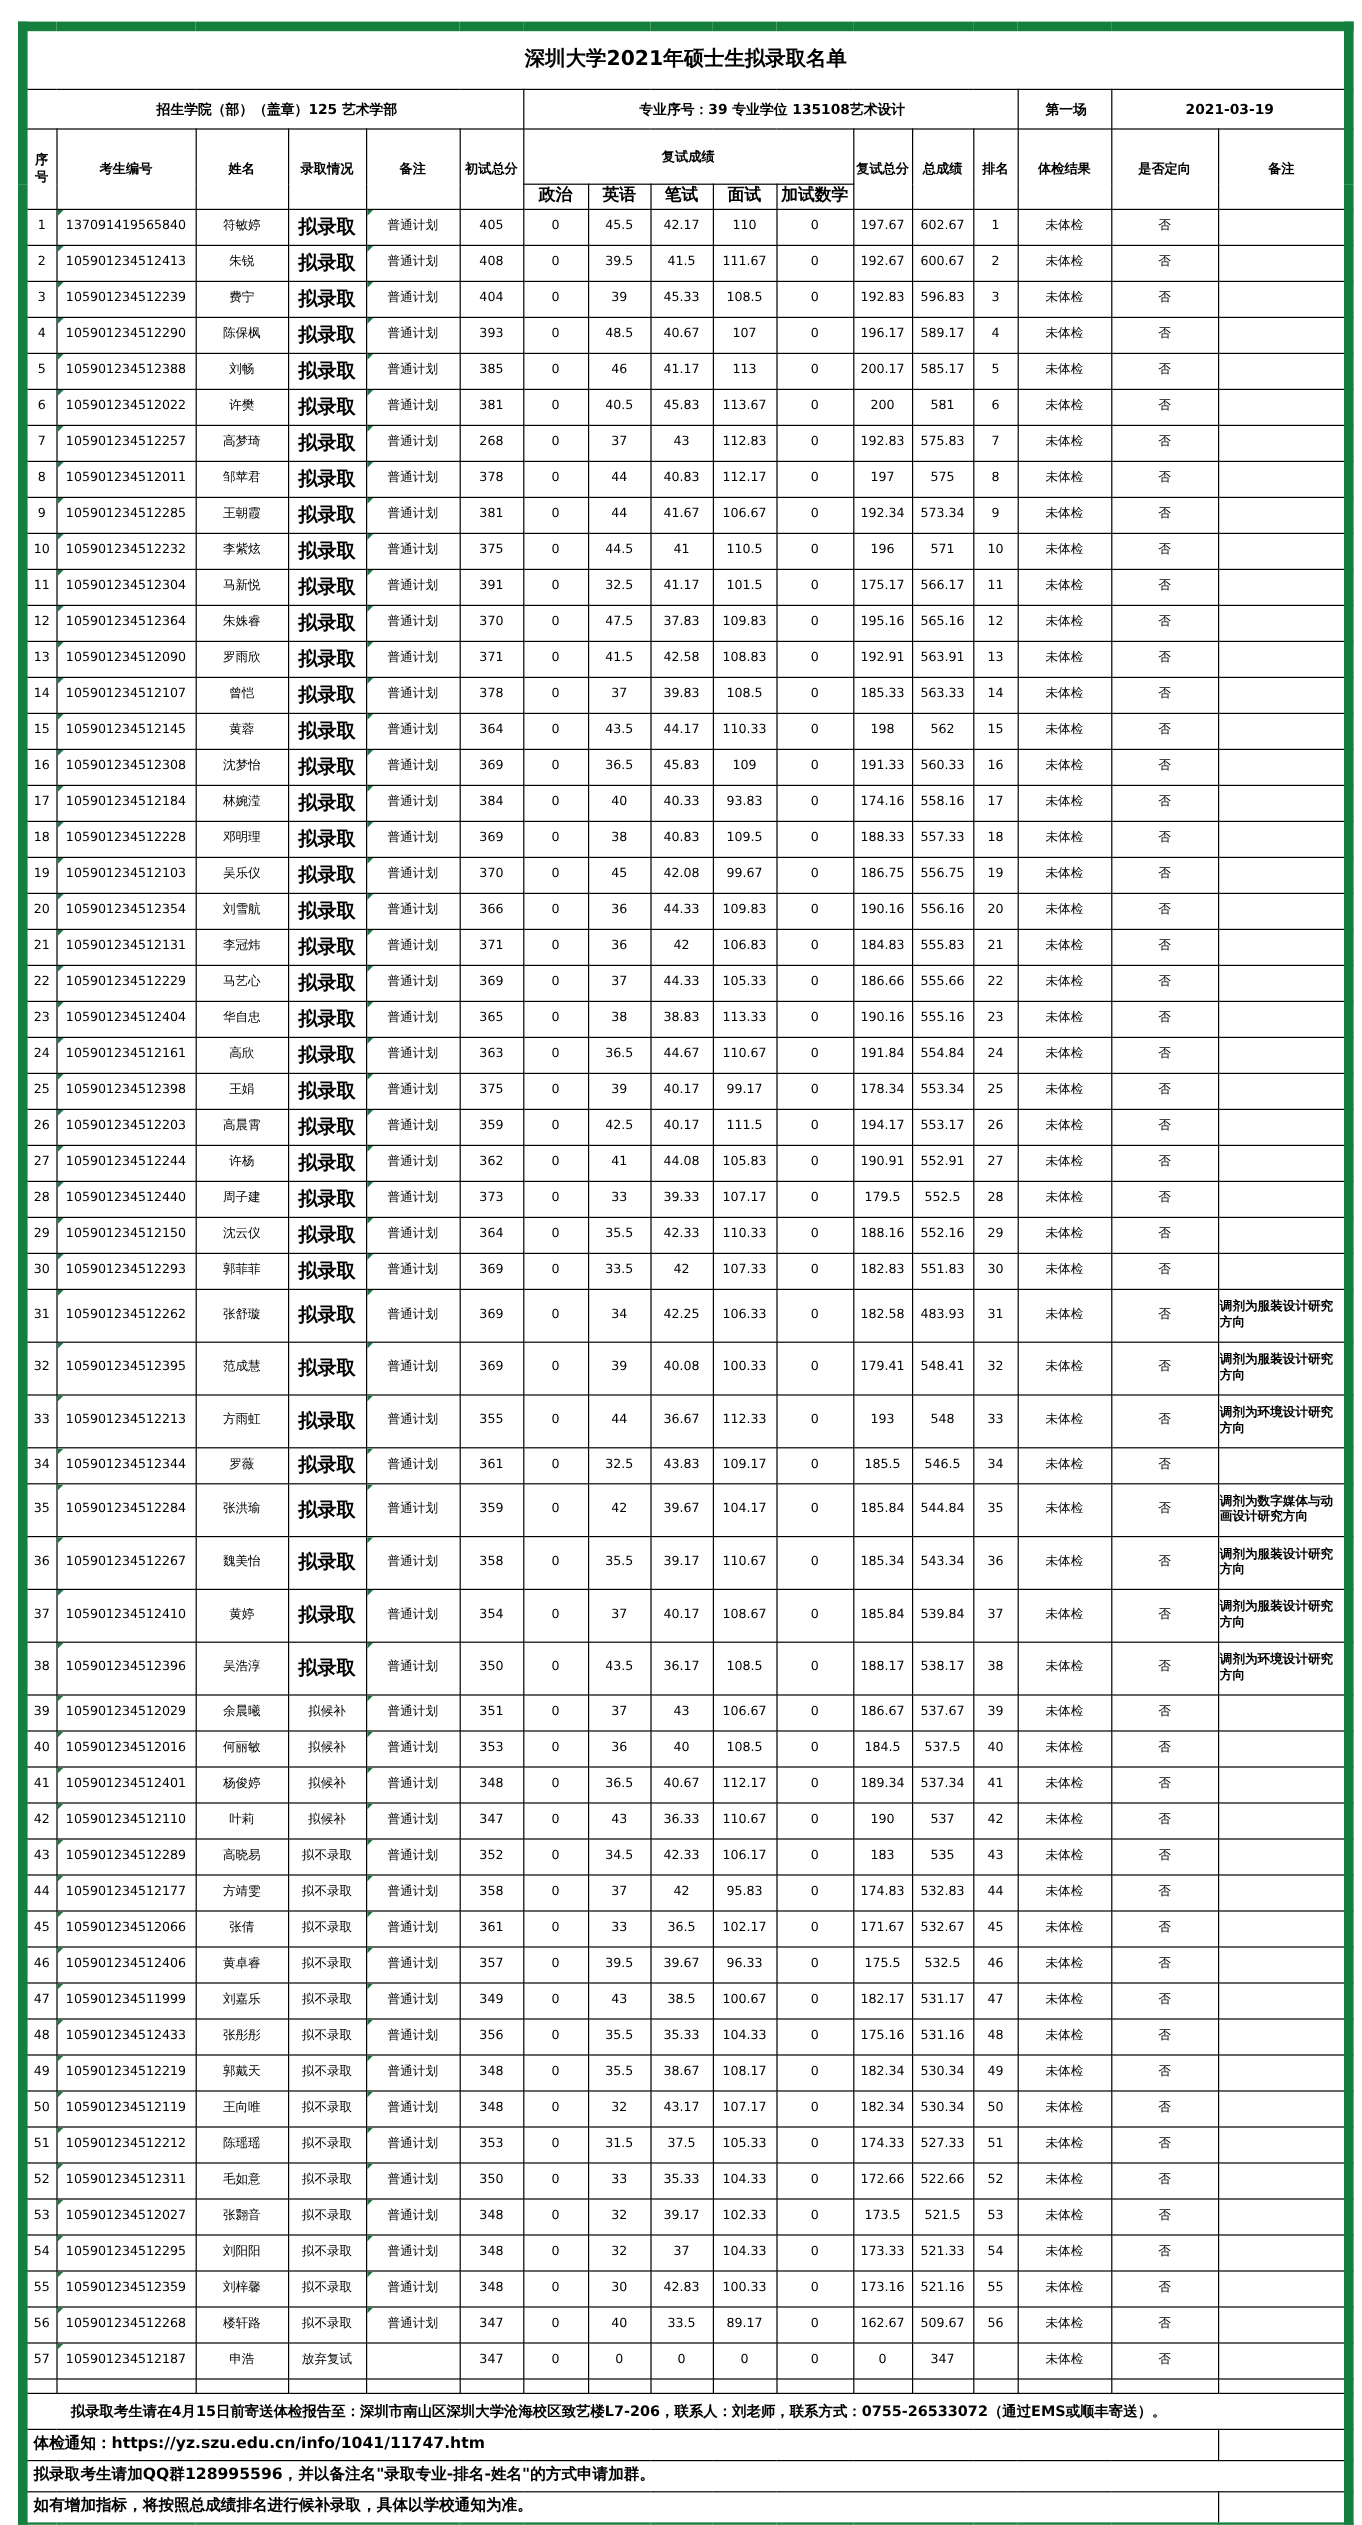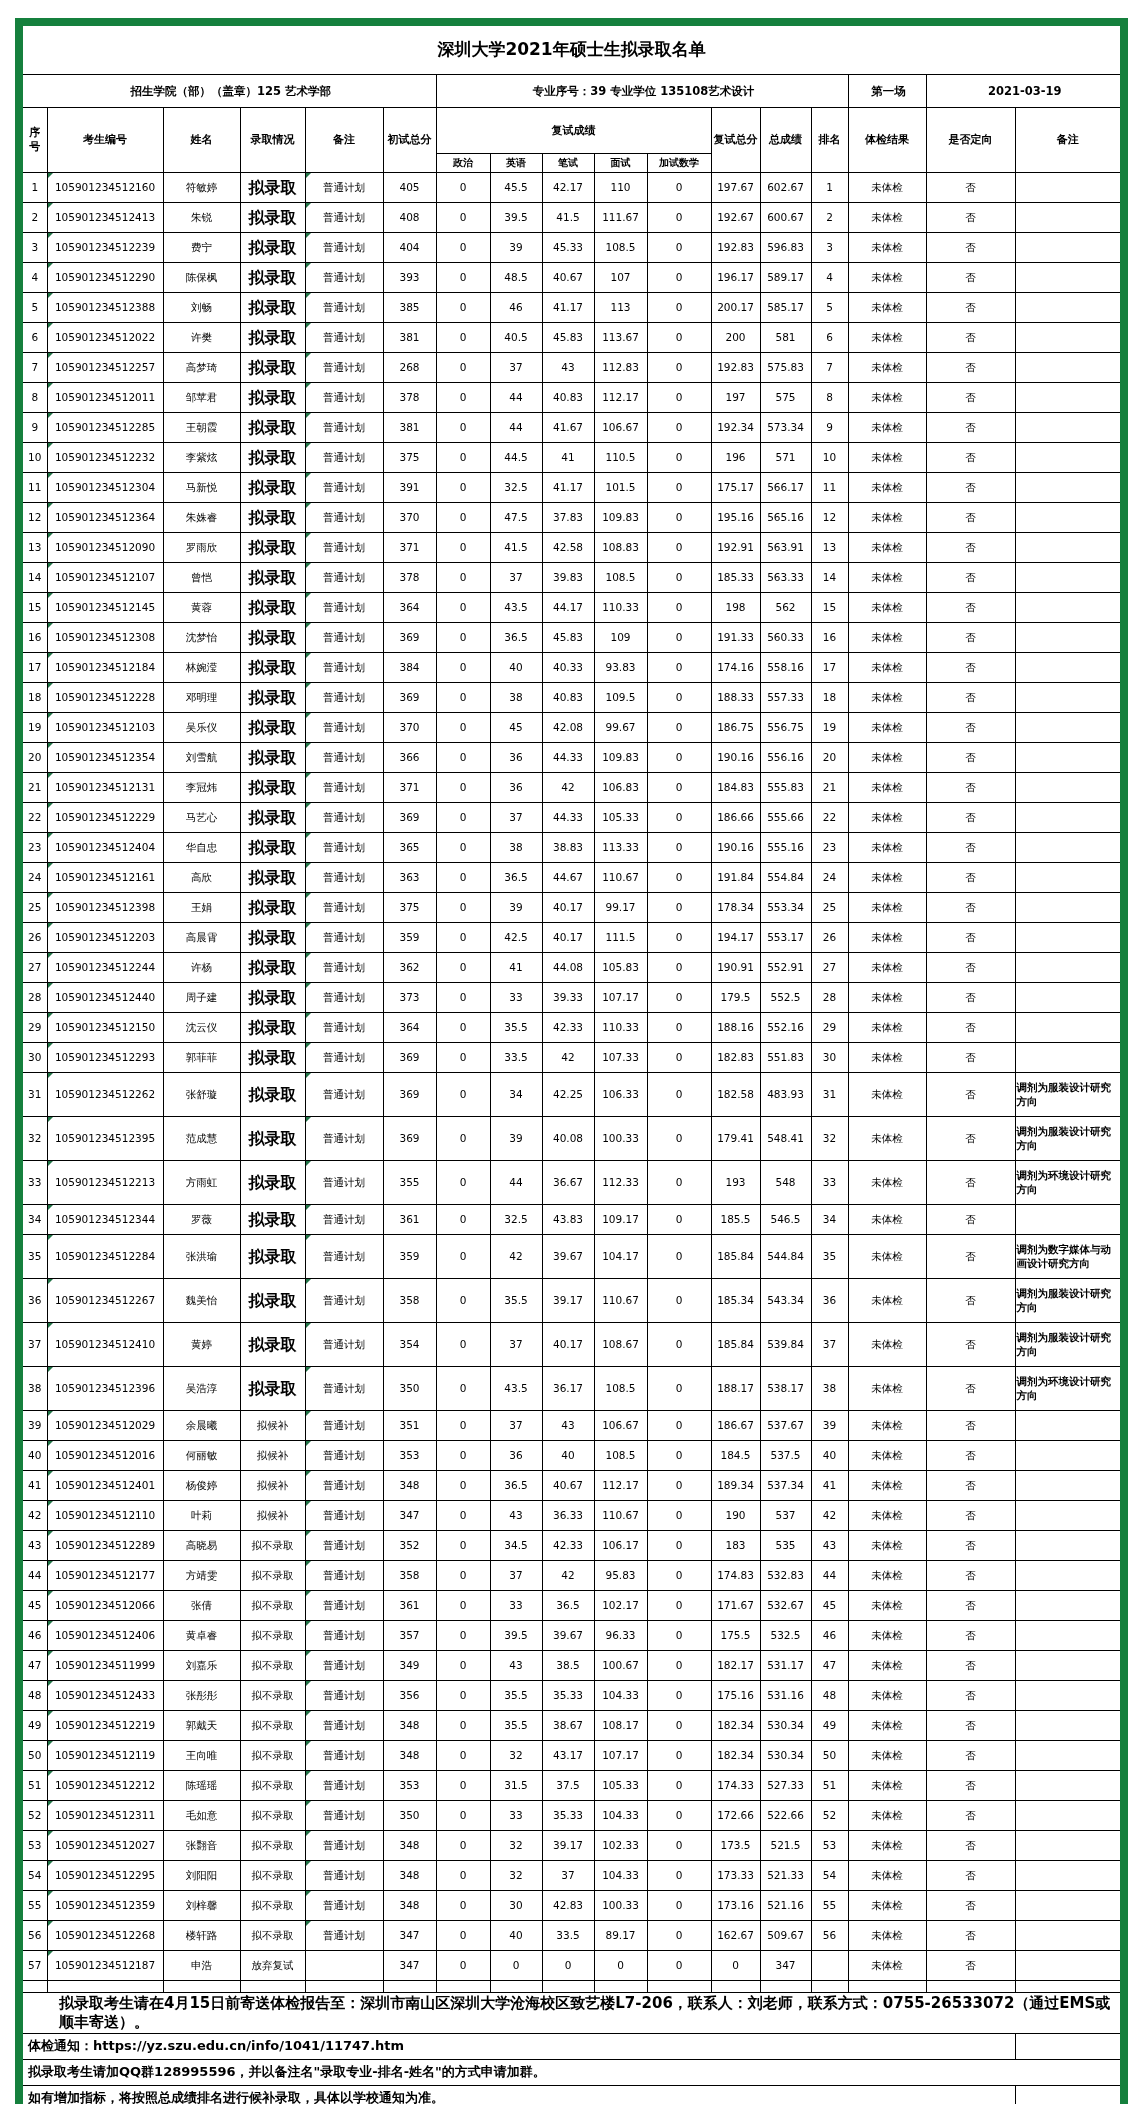--- a/index.html
+++ b/index.html
@@ -5,30 +5,30 @@
   html,body{margin:0;padding:0;background:#fff;}
   body{width:1135px;height:2104px;font-family:"DejaVu Sans","Liberation Sans",sans-serif;color:#000;}
   .page{padding:18px 15px 0 15px;}
   table{border-collapse:collapse;table-layout:fixed;width:1105px;}
   td{border:1px solid #000;font-size:10.5px;line-height:1.25;text-align:center;vertical-align:middle;padding:1px 2px;overflow:hidden;word-break:break-all;position:relative;}
   table{border:8px solid #15803d;}
   .title-cell{height:46px;font-size:17px;font-weight:bold;}
   .info-cell{height:30px;text-align:center;font-size:11.5px;font-weight:bold;padding-left:5px;}
   .hdr{font-weight:bold;font-size:11px;}
   .hdr1{height:46px;}
-  .hdr2 td{height:16px;font-weight:bold;font-size:10px;}
+  .hdr2 td{height:16px;font-weight:bold;font-size:14px;}
   tr.data-row{height:30px;}
   tr.data-row.tall{height:44px;}
   tr.spacer{height:12px;}
   td.bold{font-weight:bold;font-size:16px;}
   td.mark::before{content:"";position:absolute;top:0;left:0;width:0;height:0;
     border-top:5px solid var(--marker,#217346);border-right:5px solid transparent;}
   td.remark-filled{text-align:left;font-weight:bold;padding-left:1px;}
   .foot td{text-align:left;font-weight:bold;padding-left:5px;}
-  .foot-a td{height:27px;font-size:15px;padding-left:36px;}
+  .foot-a td{height:27px;font-size:12px;padding-left:36px;}
   .foot-b td{height:23px;font-size:13px;}
 </style>
 </head>
 <body>
 
 <div class="page">
   <table>
     <colgroup>
       <col style="width:28px">
         <col style="width:116px">
@@ -81,21 +81,21 @@
       <td>英语</td>
       <td>笔试</td>
       <td>面试</td>
       <td>加试数学</td>
     </tr>
 
     </tbody>
       <tbody id="rows-body">
         <tr class="data-row">
           <td>1</td>
-          <td class="mark">105901234512160</td>
+          <td class="mark">137091419565840</td>
           <td>符敏婷</td>
           <td class="bold">拟录取</td>
           <td class="mark">普通计划</td>
           <td>405</td>
           <td>0</td>
           <td>45.5</td>
           <td>42.17</td>
           <td>110</td>
           <td>0</td>
           <td>197.67</td>

